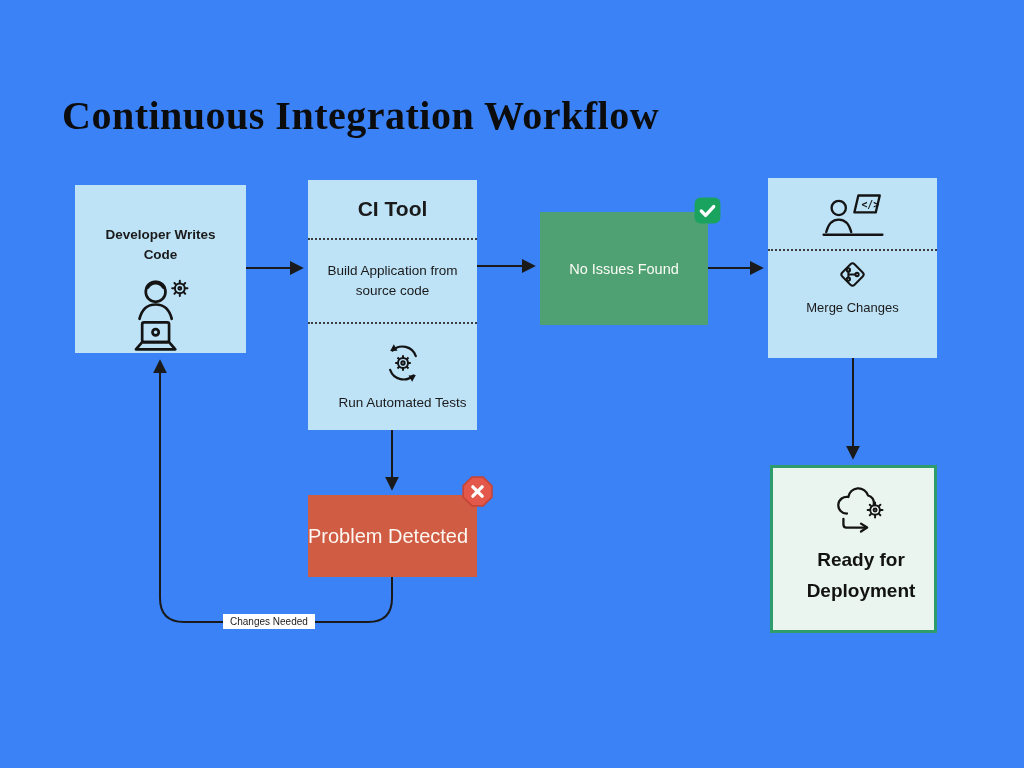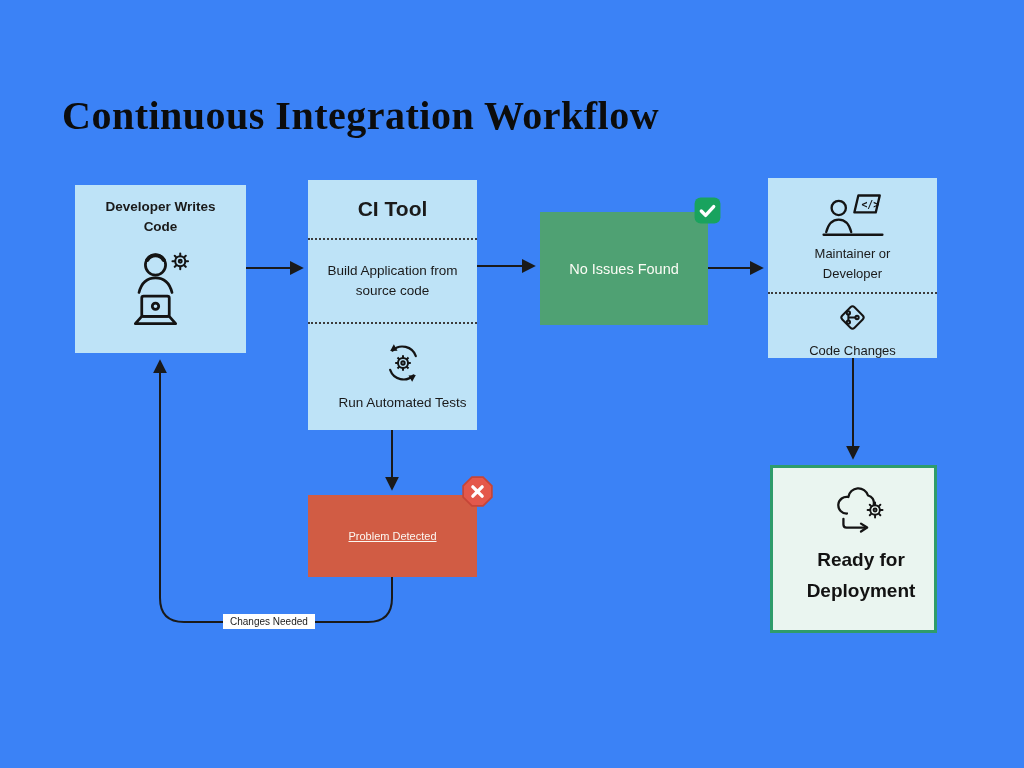--- a/index.html
+++ b/index.html
@@ -12,39 +12,39 @@
     font-family:"Liberation Serif", serif; font-weight:900;
     font-size:40px; color:#0c0c0c; letter-spacing:0.5px;
   }
 
   .connectors { position:absolute; left:0; top:0; pointer-events:none; }
 
   .node { position:absolute; }
   .blue { background:#BEE3F7; }
 
   .dev { left:75px; top:185px; width:171px; height:168px;
-         display:flex; flex-direction:column; align-items:center; padding-top:12px; gap:10px; }
+         display:flex; flex-direction:column; align-items:center; padding-top:40px; gap:10px; }
   .dev .label { font-weight:bold; font-size:13.5px; line-height:1.45; text-align:center; max-width:140px; }
 
   .ci { left:308px; top:180px; width:169px; height:250px; display:flex; flex-direction:column; }
   .ci-header { height:58px; display:flex; align-items:center; justify-content:center;
                font-weight:bold; font-size:21px; }
   .ci-section { border-top:2px dotted #3c3c3c; display:flex; flex-direction:column;
                 align-items:center; justify-content:center; text-align:center;
                 font-size:13.5px; line-height:1.5; }
   .ci-build { height:84px; }
   .ci-build span { max-width:142px; display:inline-block; }
   .ci-tests { flex:1; gap:8px;padding-left:20px; }
 
   .green-node { left:540px; top:212px; width:168px; height:113px; background:#4FA173;
                 color:#FCFCF5; display:flex; align-items:center; justify-content:center;
                 font-size:14.5px; }
   .red-node { left:308px; top:495px; width:169px; height:82px; background:#D15C44;
-              color:#FCF7F1; display:flex; align-items:center; justify-content:center;
-              font-size:11px;text-decoration:underline; }
+              color:#FCF7F1; display:flex; align-items:center; justify-content:flex-start;
+              font-size:20px; }
 
   .maint { left:768px; top:178px; width:169px; height:180px;
            display:flex; flex-direction:column; align-items:center; padding-top:14px; }
   .maint .label { font-size:13px; line-height:1.5; text-align:center; max-width:110px; margin-top:4px; }
   .maint-divider { width:100%; border-top:2px dotted #3c3c3c; margin-top:9px; }
   .merge-label { font-size:13px; margin-top:5px; }
   .merge-icon-wrap { margin-top:7px; }
 
   .ready { left:770px; top:465px; width:167px; height:168px; background:#EAF5F0;
            border:3px solid #2F9C6B; display:flex; flex-direction:column; align-items:center;
@@ -137,34 +137,33 @@
   <div class="node blue maint">
     <svg width="66" height="48" viewBox="0 0 74 52">
       <g fill="none" stroke="#141414" stroke-width="2.6" stroke-linecap="round" stroke-linejoin="round">
         <path d="M43 3 h24 l-4.5 19 h-24 z"></path>
         <circle cx="21" cy="17" r="8"></circle>
         <path d="M7 44 q3.5 -14 14 -14 q10.5 0 14 14"></path>
         <path d="M4 47 h66"></path>
       </g>
       <text x="46.5" y="17.5" font-size="11" font-weight="bold" fill="#141414" font-family="'DejaVu Sans Mono', monospace">&lt;/&gt;</text>
     </svg>
-    <div class="label">Maintainer or Developer</div>
     <div class="maint-divider"></div>
     <div class="merge-icon-wrap">
       <svg width="33" height="33" viewBox="0 0 40 40">
         <g fill="none" stroke="#141414" stroke-width="2.4" stroke-linecap="round">
           <rect x="9.5" y="9.5" width="21" height="21" rx="3.5" transform="rotate(45 20 20)"></rect>
           <circle cx="15" cy="14.5" r="2"></circle>
           <circle cx="15" cy="25.5" r="2"></circle>
           <circle cx="25.5" cy="20" r="2"></circle>
           <path d="M15 16.5 v7 M15 20 q4.5 0 8.5 0"></path>
         </g>
       </svg>
     </div>
-    <div class="merge-label">Code Changes</div>
+    <div class="merge-label">Merge Changes</div>
   </div>
 
   <div class="node red-node">
     <span>Problem Detected</span>
   </div>
   <div class="badge x-badge">
     <svg width="31" height="31" viewBox="0 0 28 28">
       <polygon points="9,1 19,1 27,9 27,19 19,27 9,27 1,19 1,9" fill="#E4584B" stroke="#C64537" stroke-width="1.5"></polygon>
       <path d="M9.8 9.8 L18.2 18.2 M18.2 9.8 L9.8 18.2" stroke="#ffffff" stroke-width="3" stroke-linecap="round"></path>
     </svg>

